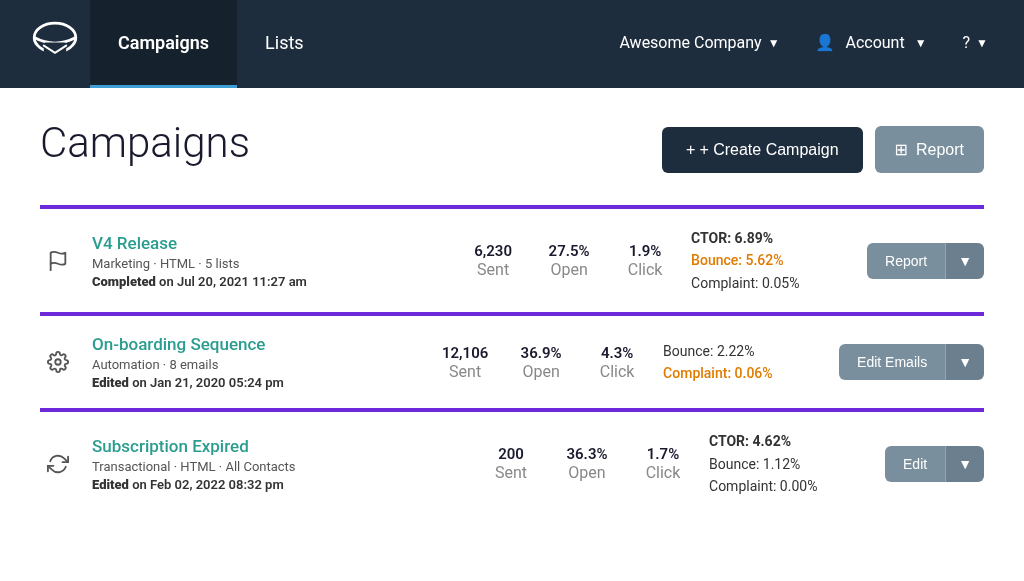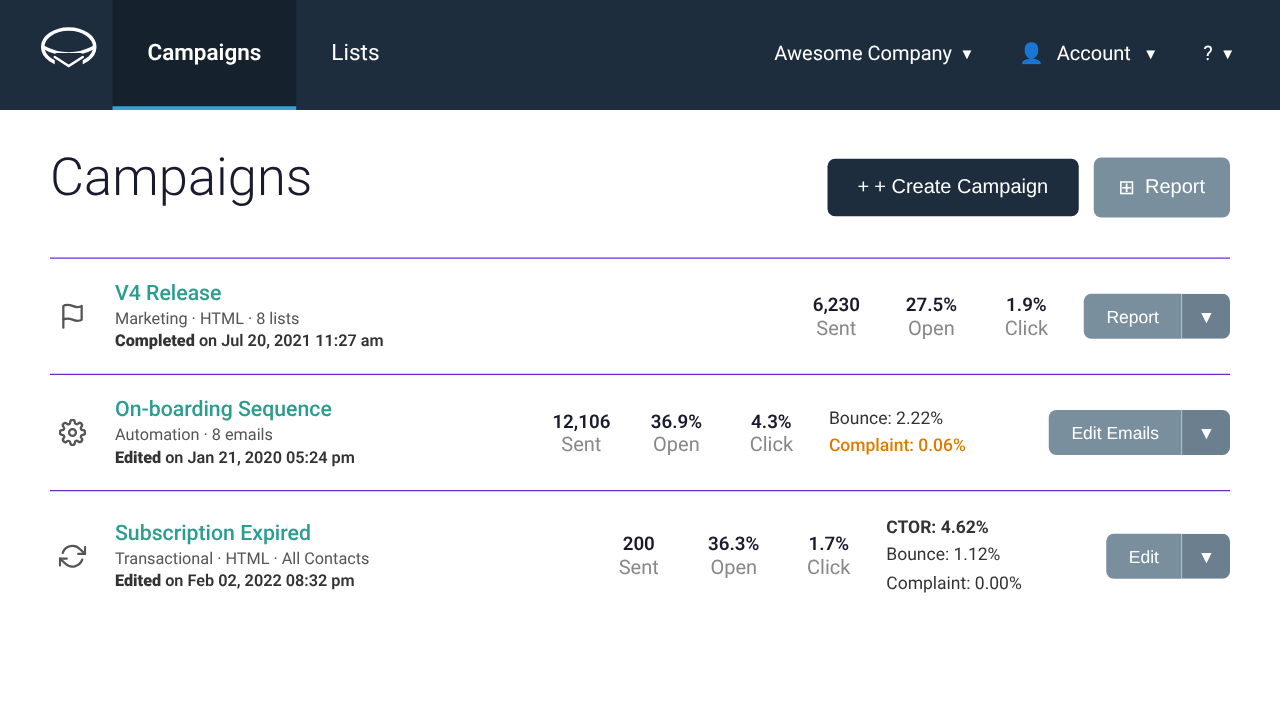--- a/index.html
+++ b/index.html
@@ -77,21 +77,21 @@
       background: #7a8f9e; color: #fff;
       border: none; border-radius: 6px;
       padding: 14px 20px; font-size: 16px; font-weight: 500;
       cursor: pointer; display: flex; align-items: center; gap: 8px;
     }
 
     
     .campaigns-list { width: 100%; }
     .campaign-row {
       display: flex; align-items: center;
-      border-top: 1px solid #6d28d9;
+      border-top: 4px solid #6d28d9;
       padding: 18px 0;
       gap: 16px;
     }
 
     .campaign-icon {
       width: 36px; flex-shrink: 0;
       display: flex; align-items: center; justify-content: center;
       color: #555; font-size: 20px;
     }
     .campaign-info {
@@ -203,36 +203,41 @@
 
   <div class="campaign-row">
     <div class="campaign-icon">
       <svg width="22" height="22" viewBox="0 0 24 24" fill="none" stroke="#555" stroke-width="2" stroke-linecap="round" stroke-linejoin="round">
             <path d="M4 15s1-1 4-1 5 2 8 2 4-1 4-1V3s-1 1-4 1-5-2-8-2-4 1-4 1z"></path>
             <line x1="4" y1="22" x2="4" y2="15"></line>
           </svg>
     </div>
     <div class="campaign-info">
       <a class="campaign-name">V4 Release</a>
-      <div class="campaign-meta">Marketing · HTML · 8 lists</div>
+      <div class="campaign-meta">Marketing · HTML · 5 lists</div>
       <div class="campaign-status">
         <strong>Completed</strong> on Jul 20, 2021 11:27 am
       </div>
     </div>
     <div class="stat-block">
       <div class="stat-number">6,230</div>
       <div class="stat-label">Sent</div>
     </div>
     <div class="stat-block">
       <div class="stat-number">27.5%</div>
       <div class="stat-label">Open</div>
     </div>
     <div class="stat-block">
       <div class="stat-number">1.9%</div>
       <div class="stat-label">Click</div>
+    </div>
+    <div class="metrics-block">
+      <span class="metric-row"><strong>CTOR: 6.89%</strong></span>
+      <span class="metric-row metric-orange">Bounce: 5.62%</span>
+      <span class="metric-row ">Complaint: 0.05%</span>
     </div>
     <div class="action-block">
       <button class="btn-action">Report</button>
       <button class="btn-dropdown">▼</button>
     </div>
   </div>
       <div class="campaign-row">
     <div class="campaign-icon">
       <svg width="22" height="22" viewBox="0 0 24 24" fill="none" stroke="#555" stroke-width="2" stroke-linecap="round" stroke-linejoin="round">
             <circle cx="12" cy="12" r="3"></circle>

